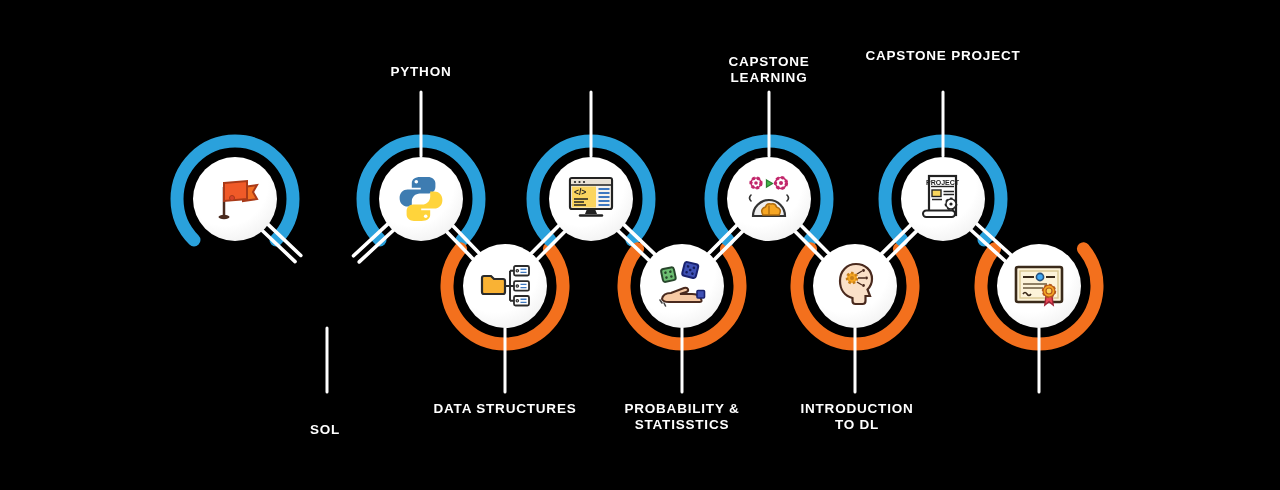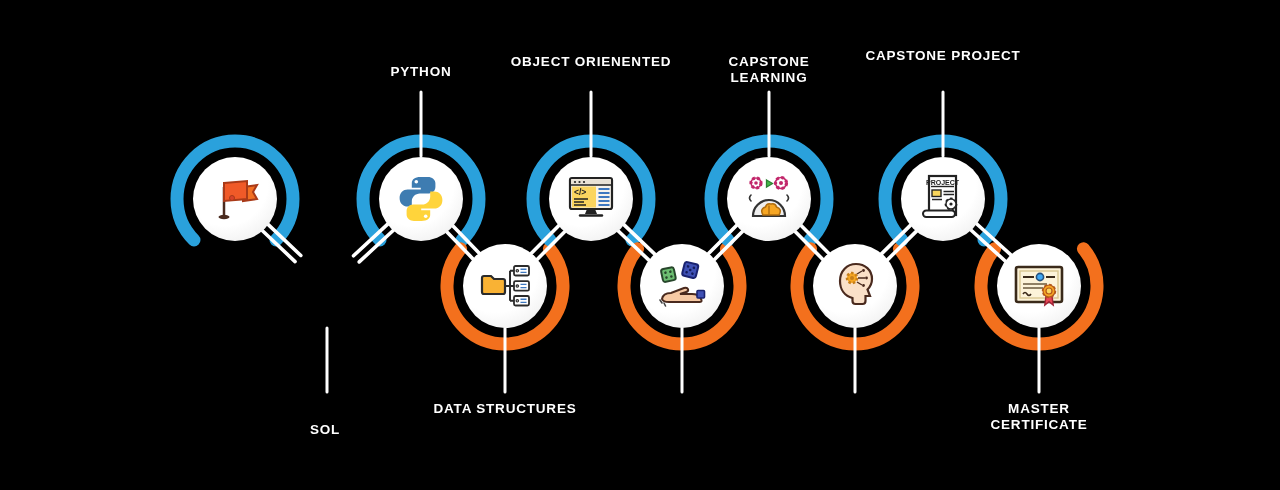--- a/index.html
+++ b/index.html
@@ -233,36 +233,39 @@
         <circle cx="38" cy="33" r="3" fill="#FBD65F" stroke="#B3581B" stroke-width="1.2"></circle>
       </svg>
     </div>
   </div>
 
   <div class="label" style="left:421px;top:64px">
     <span>PYTHON</span>
       <span></span>
   </div>
   <div class="label" style="left:591px;top:54px">
-    <span>OBJECT ORIENENTED</span>
   </div>
   <div class="label" style="left:769px;top:54px">
     <span>CAPSTONE</span>
       <span>LEARNING</span>
   </div>
   <div class="label" style="left:943px;top:48px">
     <span>CAPSTONE PROJECT</span>
       <span></span>
   </div>
   <div class="label" style="left:325px;top:422px">
     <span>SOL</span>
       <span></span>
   </div>
   <div class="label" style="left:505px;top:401px">
     <span>DATA STRUCTURES</span>
       <span></span>
   </div>
-  <div class="label" style="left:1039px;top:401px">
-    <span>MASTER</span>
-      <span>CERTIFICATE</span>
+  <div class="label" style="left:682px;top:401px">
+    <span>PROBABILITY &amp;</span>
+      <span>STATISSTICS</span>
+  </div>
+  <div class="label" style="left:857px;top:401px">
+    <span>INTRODUCTION</span>
+      <span>TO DL</span>
   </div>
 
 </div>
 
 </body></html>

